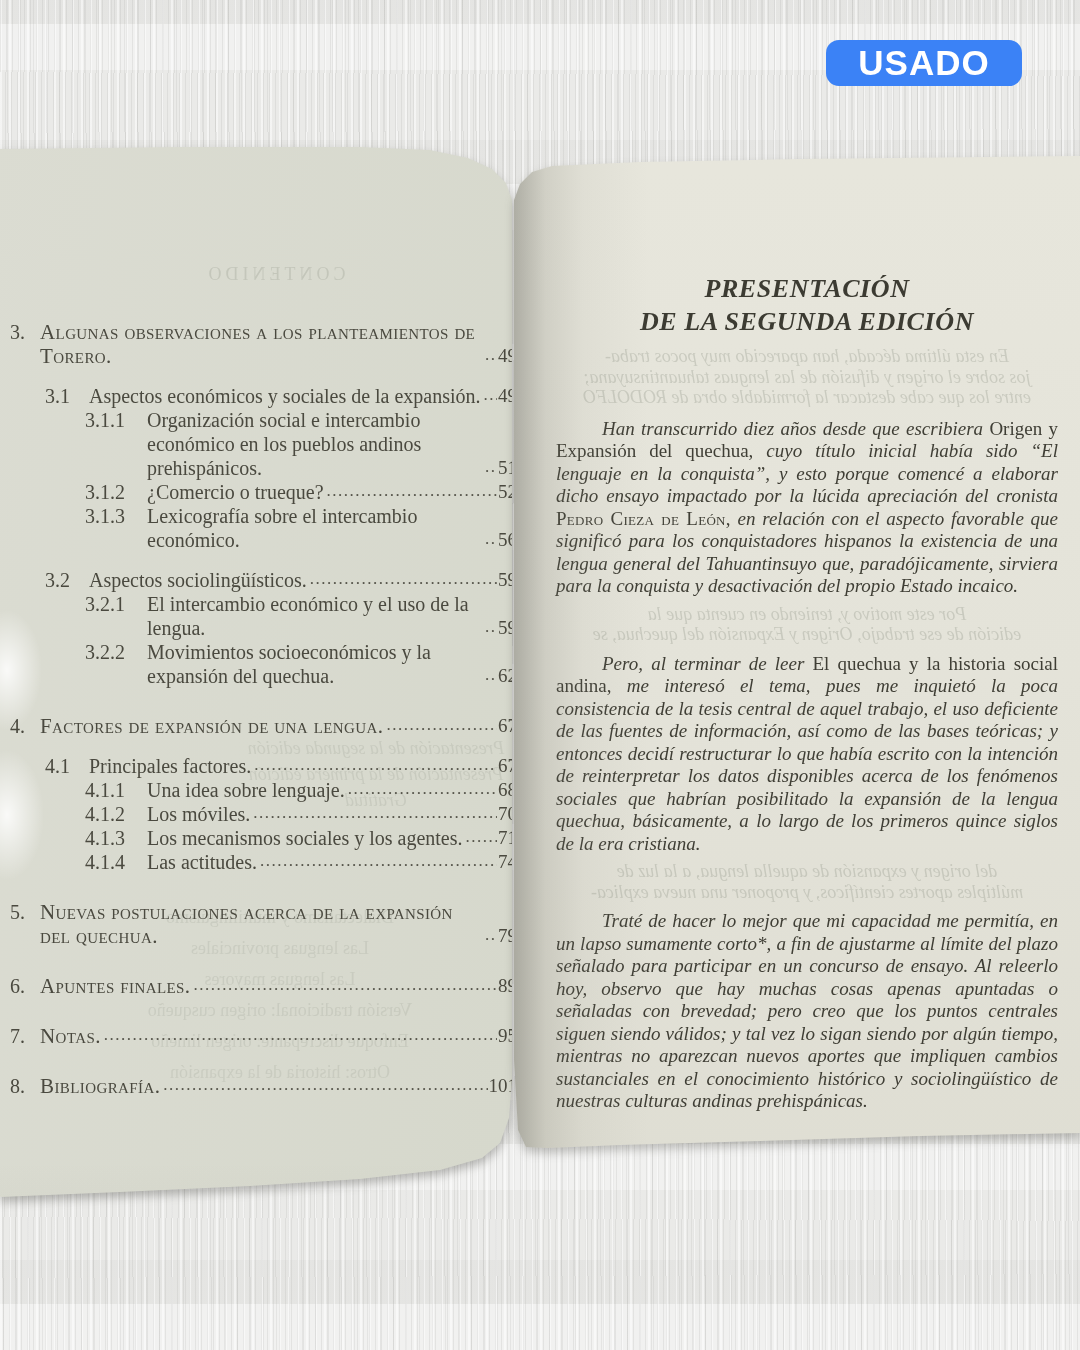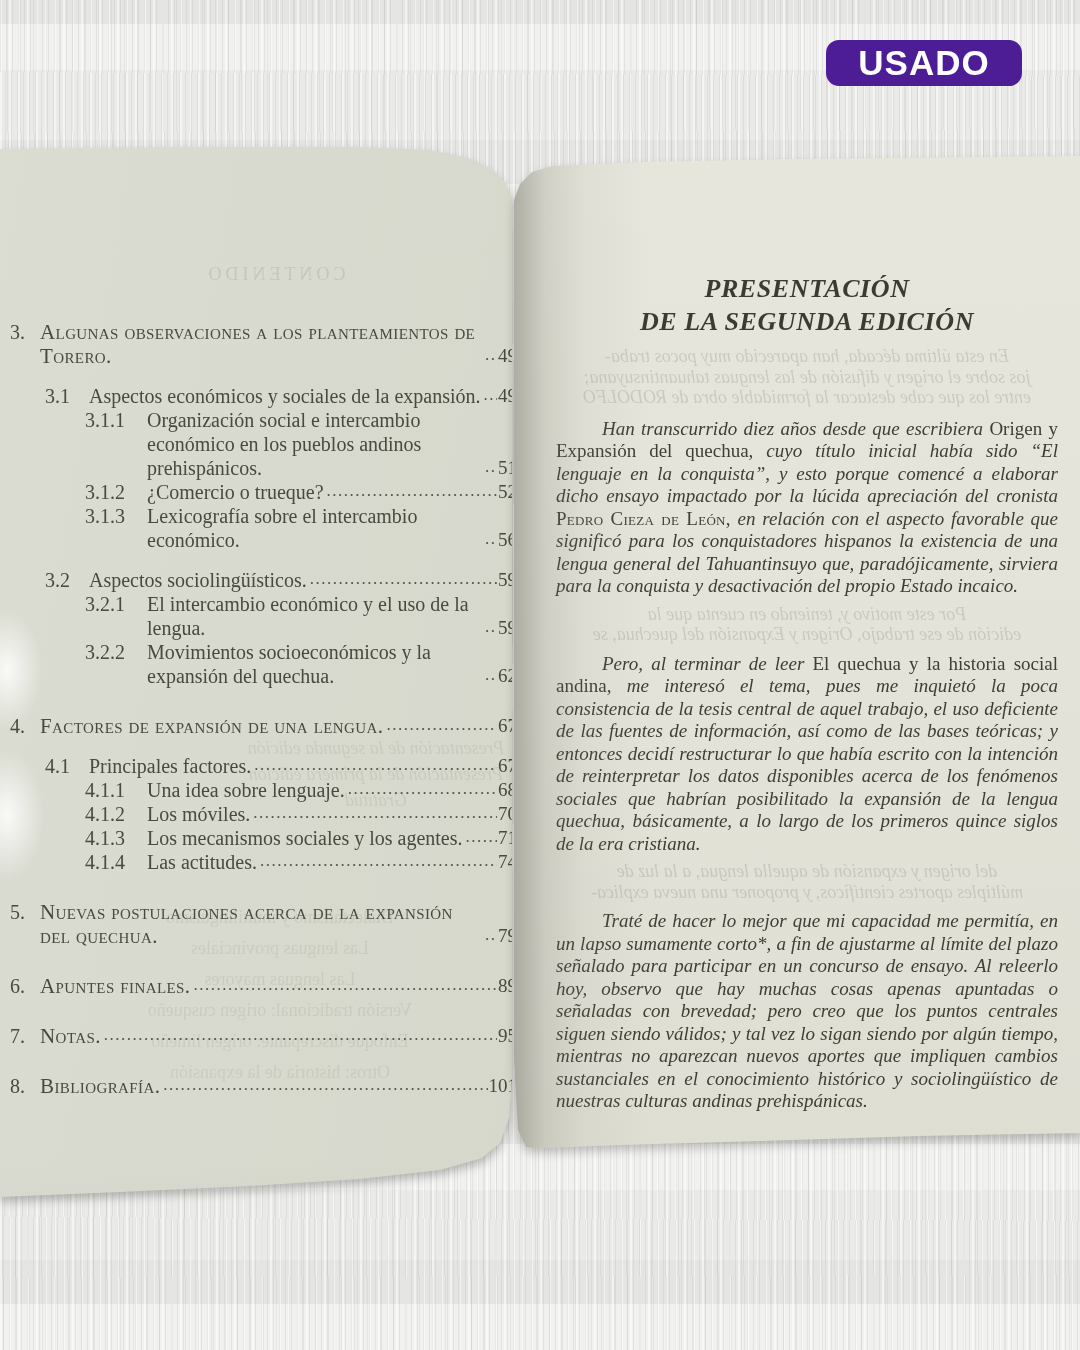--- a/index.html
+++ b/index.html
@@ -286,15 +286,15 @@
           <div class="ghost ghost-flow">
             <div class="ghost-line">del origen y expansión de aquella lengua, a la luz de</div>
             <div class="ghost-line">múltiples aportes científicos, y proponer una nueva explica-</div>
           </div>
           <p><span class="run-italic">Traté de hacer lo mejor que mi capacidad me permitía, en un lapso sumamente corto*, a fin de ajustarme al límite del plazo señalado para participar en un concurso de ensayo. Al releerlo hoy, observo que hay muchas cosas apenas apuntadas o señaladas con brevedad; pero creo que los puntos centrales siguen siendo válidos; y tal vez lo sigan siendo por algún tiempo, mientras no aparezcan nuevos aportes que impliquen cambios sustanciales en el conocimiento histórico y sociolingüístico de nuestras culturas andinas prehispánicas.</span></p>
         </div>
     </div>
   </div>
 </div>
 
-<div class="badge" style="background: #4c1d95; color: rgb(255, 255, 255);">
+<div class="badge" style="background: #3b82f6; color: rgb(255, 255, 255);">
   <span>USADO</span>
 </div>
 
 </body></html>

